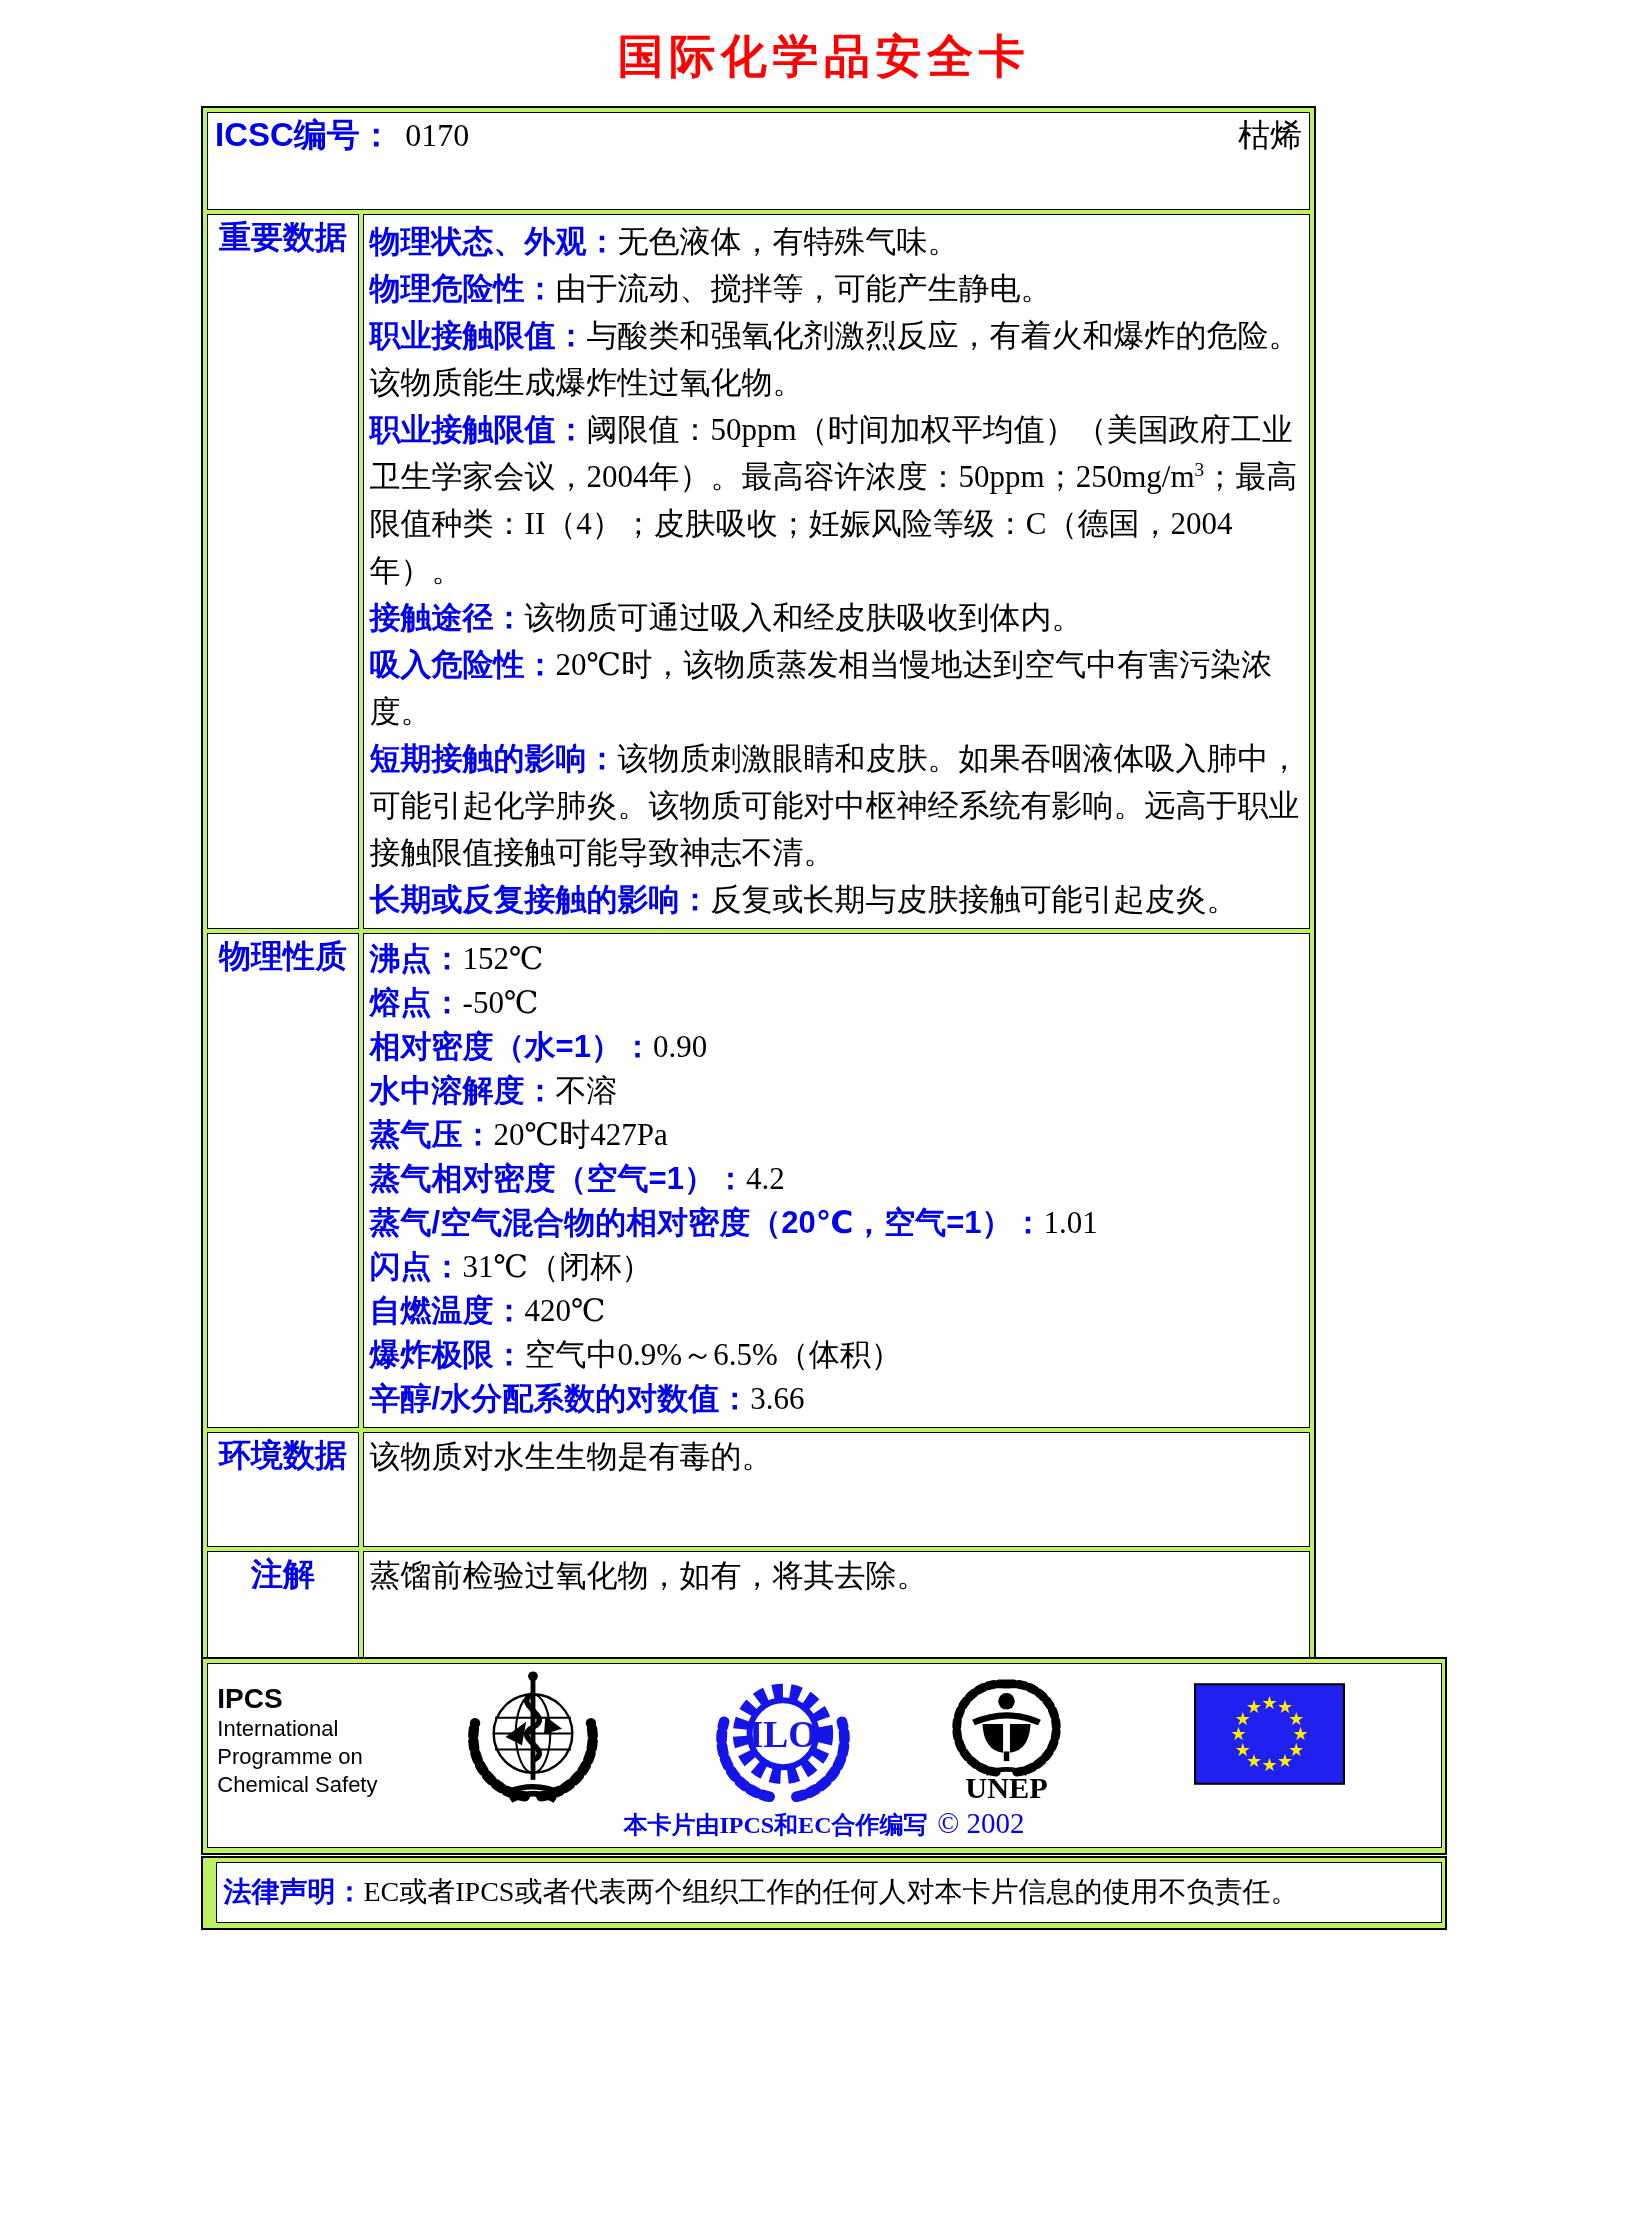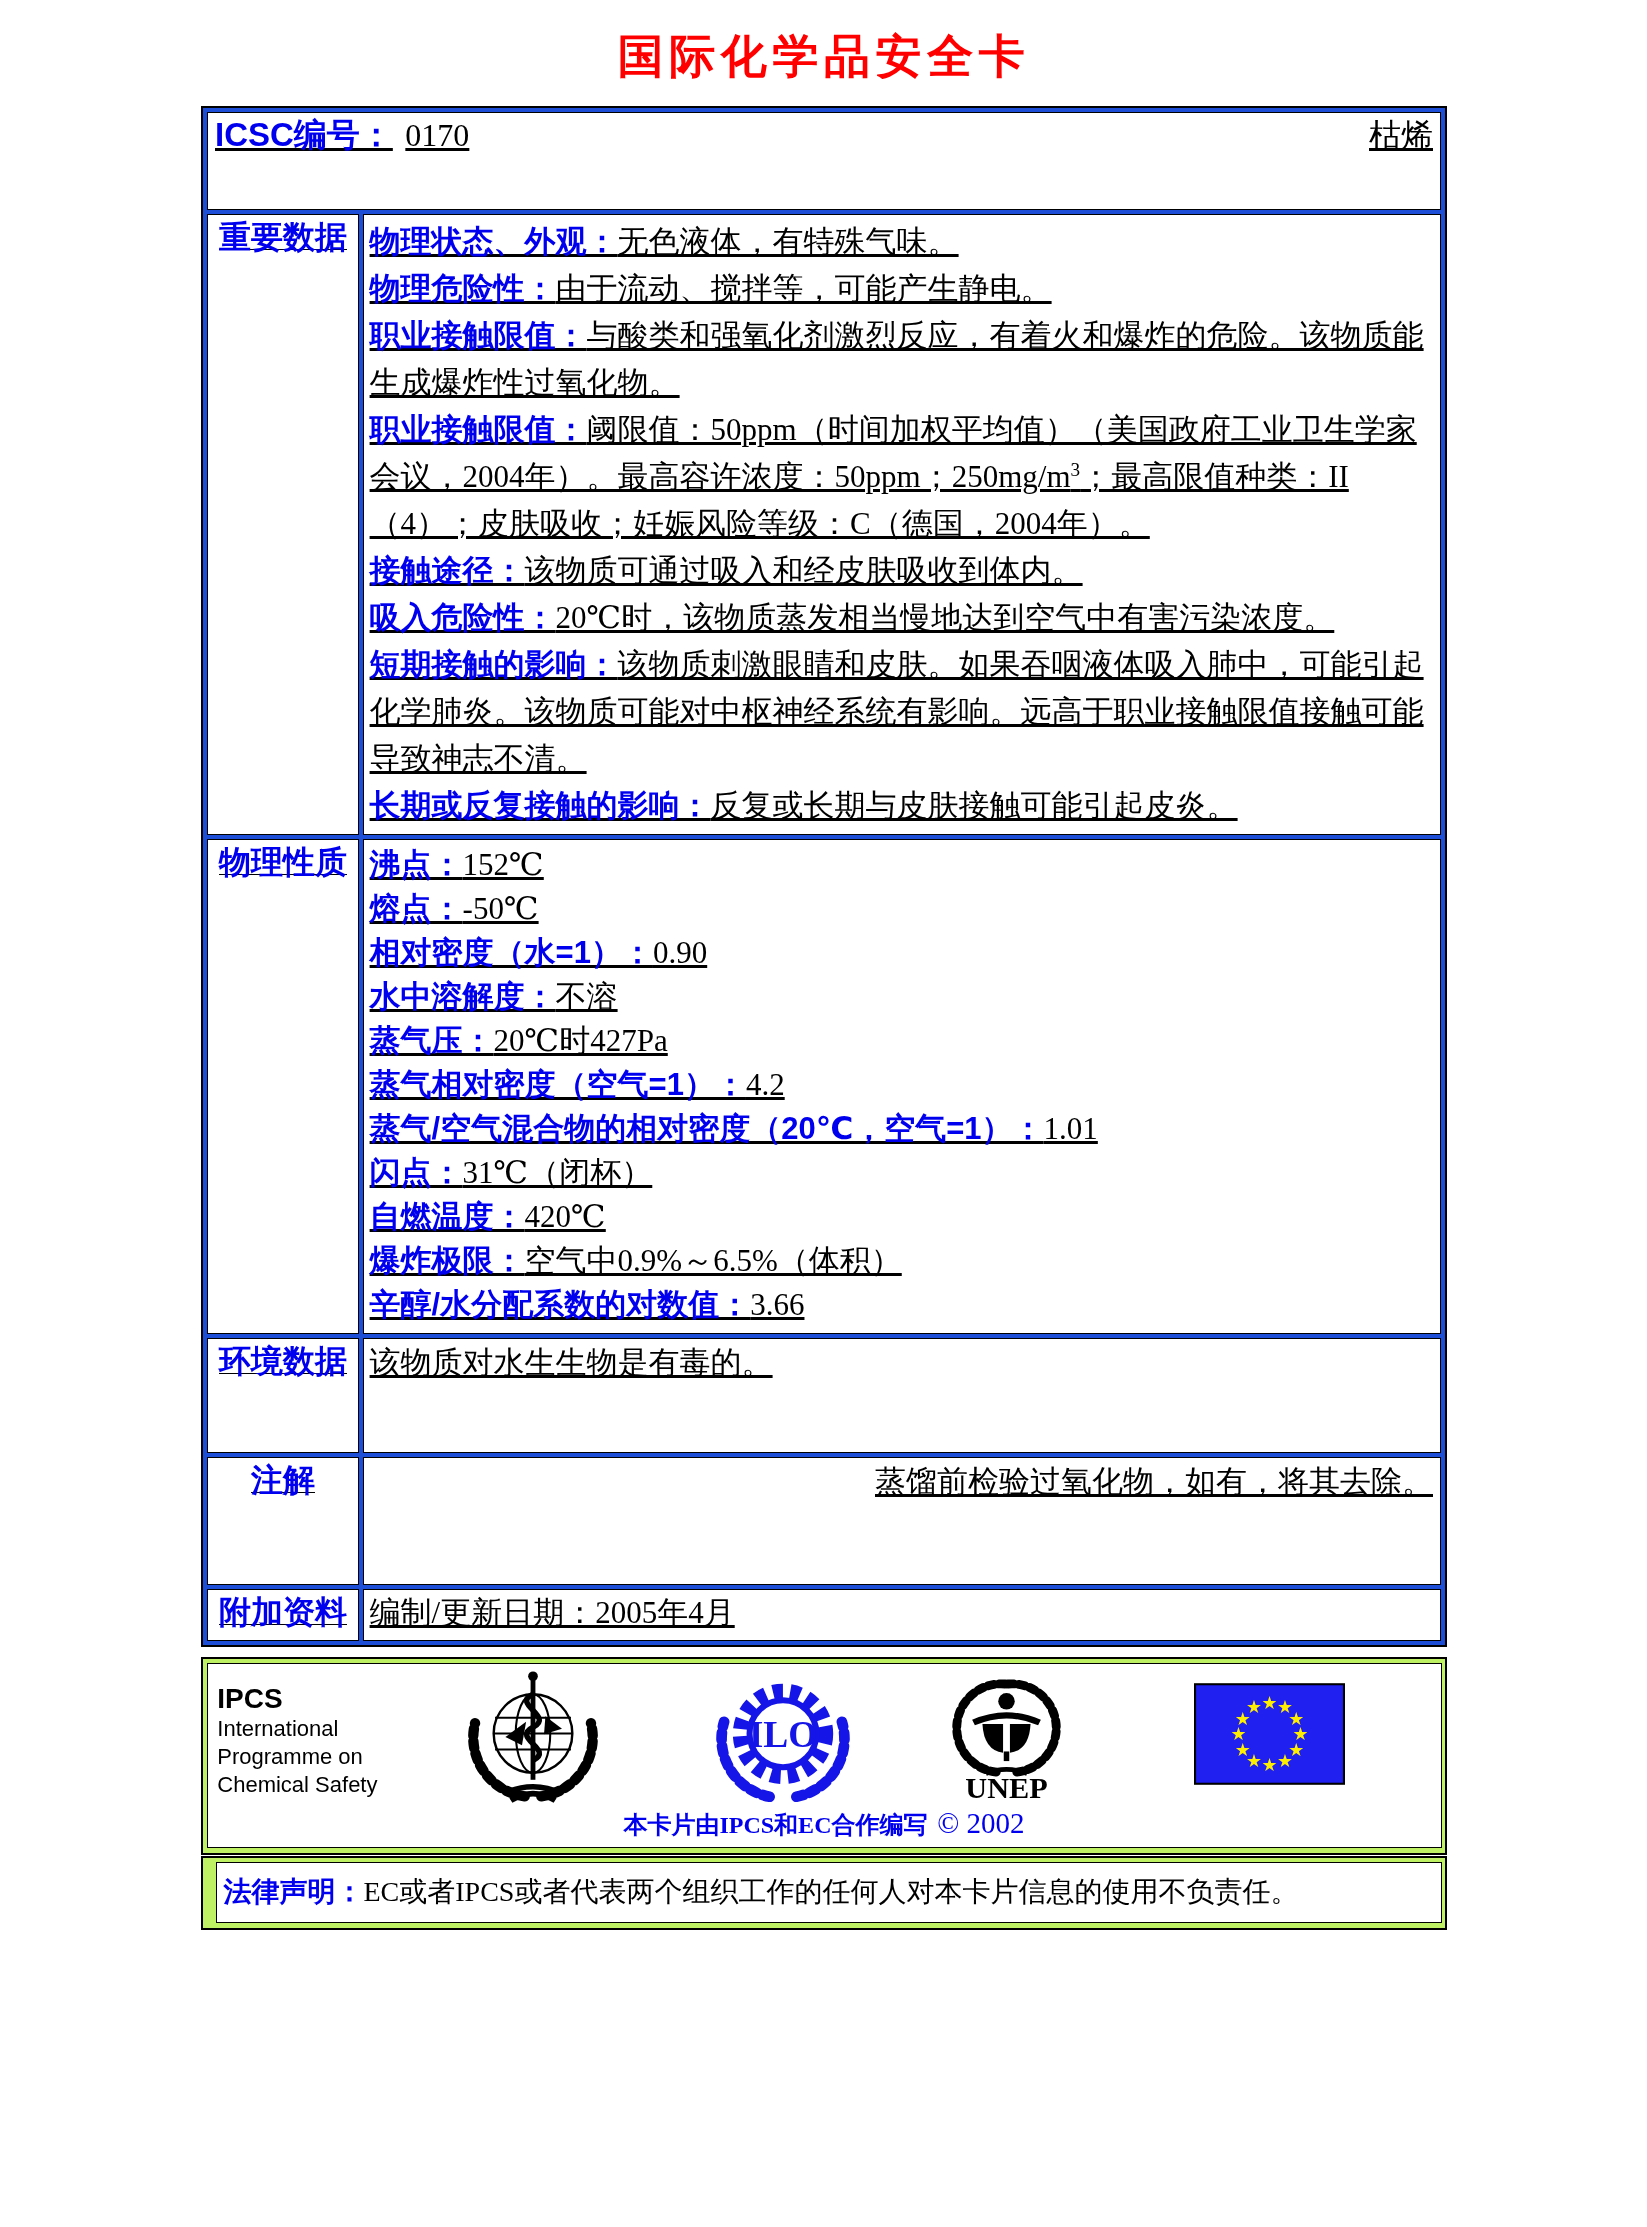--- a/index.html
+++ b/index.html
@@ -4,40 +4,40 @@
 <style>
   html,body{margin:0;padding:0;background:#fff;}
   .page{position:relative;width:1648px;height:2227px;background:#fff;overflow:hidden;
         font-family:"Liberation Serif","DejaVu Serif",serif;}
   .page-title{margin:8px;padding-top:18px;text-align:center;
         font-family:"Liberation Sans","DejaVu Sans",sans-serif;
         font-weight:bold;font-size:46px;letter-spacing:5.6px;color:#FF0000;}
   
   .card-wrap{position:absolute;left:201px;top:106px;width:1246px;}
   table.main{border-collapse:separate;border-spacing:4.2px;border:2.8px solid #000;
-        width:1246px;box-sizing:border-box;background:#1d4ed8;text-decoration:underline;}
+        width:1115px;box-sizing:border-box;background:#bef264;}
   table.main td{border:1.4px solid #000;background:#fff;vertical-align:top;}
   td.c-icsc{height:96px;vertical-align:middle;padding:0 7px;}
   .icsc-flex{display:flex;justify-content:space-between;align-items:center;}
   .icsc-left{display:flex;align-items:baseline;}
   .icsc-label{color:#0000EE;font-weight:bold;font-size:33px;
         font-family:"Liberation Sans","DejaVu Sans",sans-serif;}
   .icsc-number{color:#000;font-size:32px;margin-left:12.5px;}
   .chem-name{color:#000;font-size:32px;}
   td.c-label{width:148px;text-align:center;vertical-align:middle;}
   .side-label{color:#0000EE;font-weight:bold;font-size:32px;
         font-family:"Liberation Sans","DejaVu Sans",sans-serif;}
   td.c-content{padding:2.8px 7px 5.6px 5.6px;font-size:31px;}
   .line{margin:0;}
   .imp .line{line-height:47px;}
   .phys{padding-top:8.4px;}
   .phys .line{line-height:44px;}
   .plain .line{line-height:42px;}
   td.h-env{height:105px;}
-  td.h-notes{height:117px;text-align:right;}
+  td.h-notes{height:117px;}
   td.h-addl{height:35px;vertical-align:middle;}
   .seg-label{color:#0000EE;font-weight:bold;
         font-family:"Liberation Sans","DejaVu Sans",sans-serif;}
   .seg-text{color:#000;}
   sup.seg-sup{color:#000;font-size:0.62em;line-height:0;}
   
   .box{position:absolute;left:201px;width:1246px;border:2.8px solid #000;box-sizing:border-box;background:#bef264;}
   .box-inner{border:1.4px solid #000;margin:3.5px;position:relative;background:#fff;}
   .logos-box{top:1657px;height:198px;}
   .logos-inner{height:183px;}

